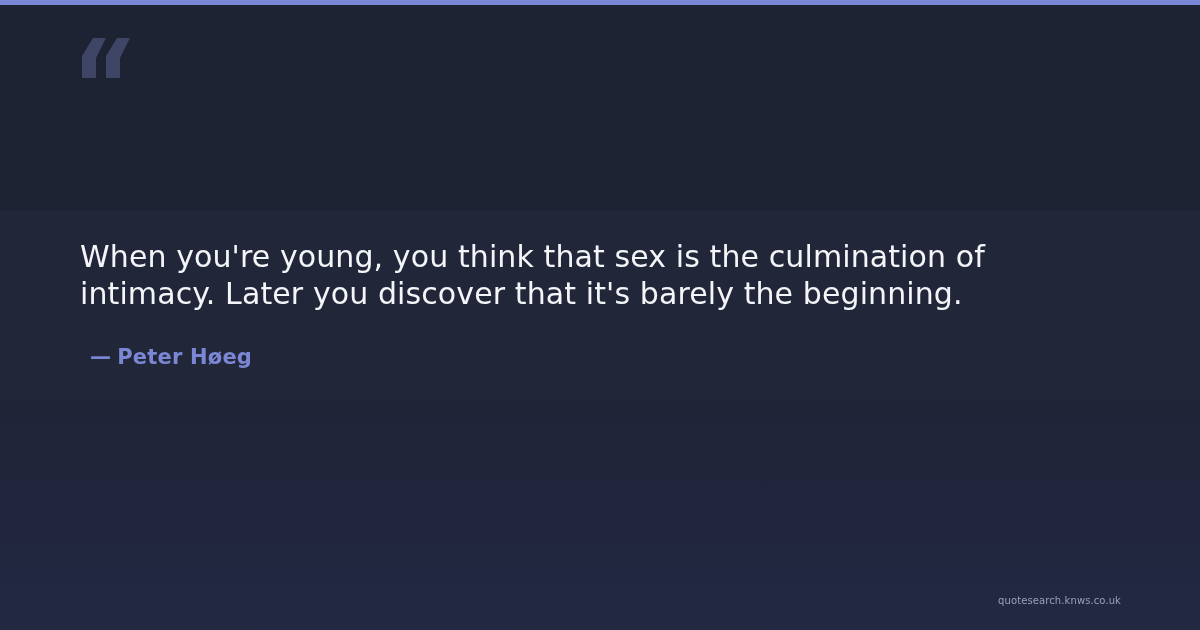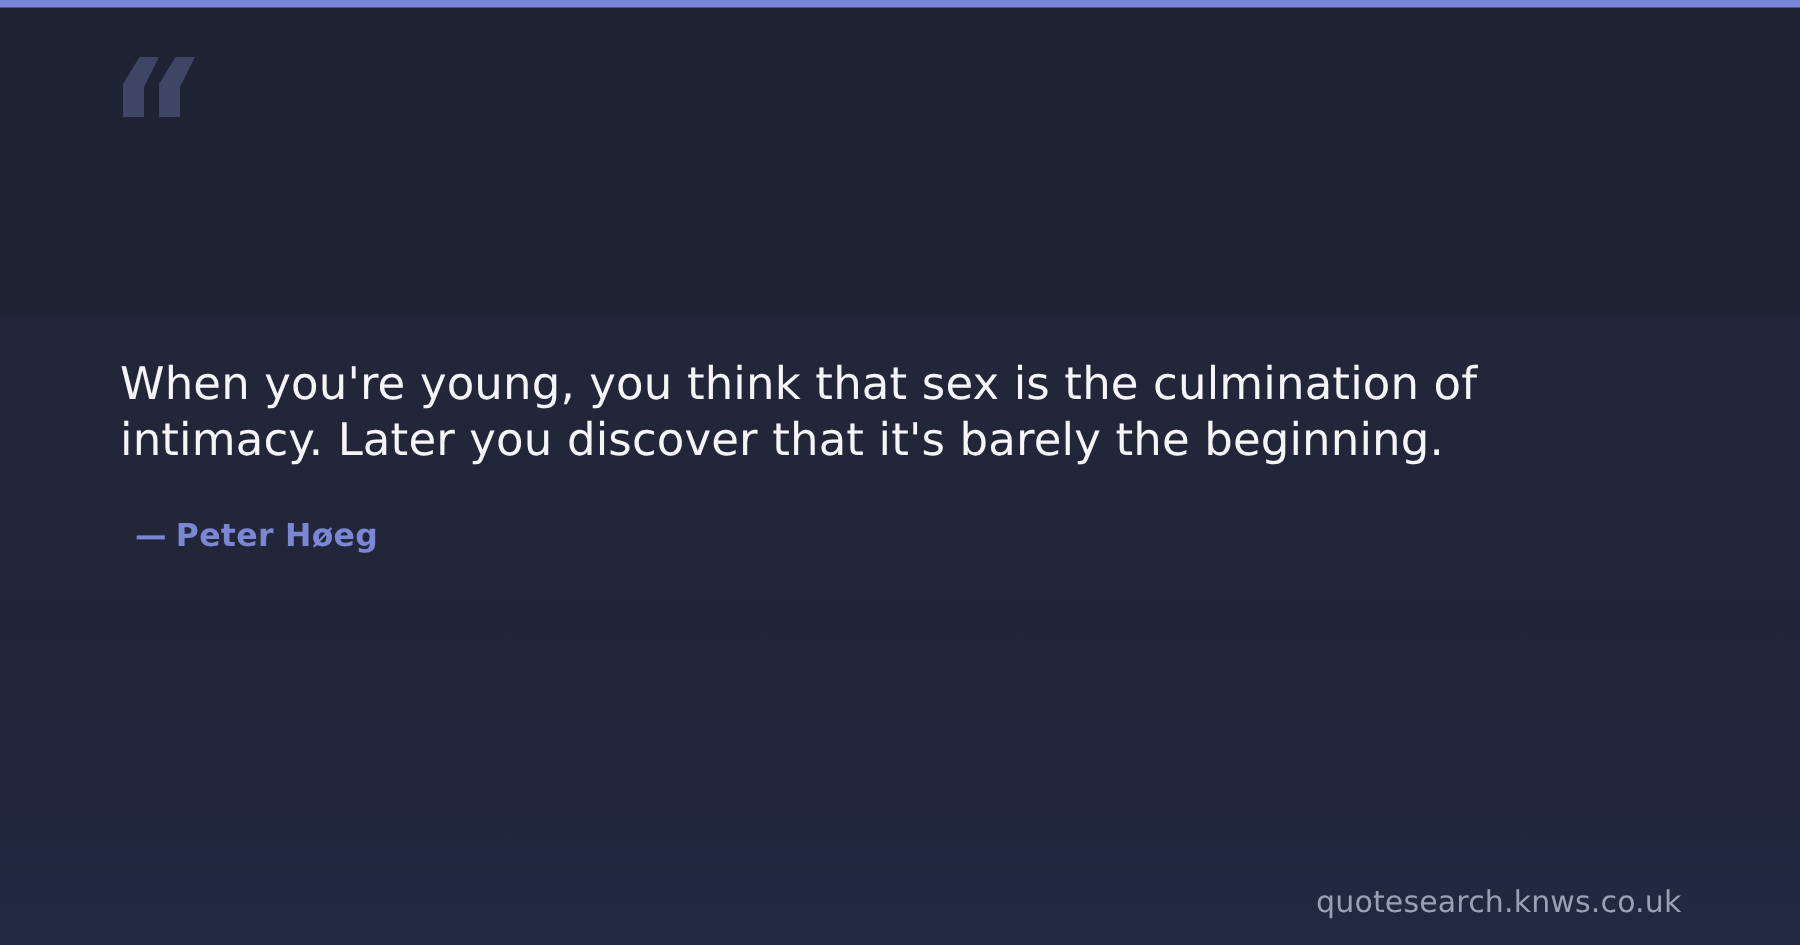--- a/index.html
+++ b/index.html
@@ -87,21 +87,21 @@
   .author .em-dash {
     display: inline-block;
     margin-right: 6px;
   }
 
   
   .watermark {
     position: absolute;
     right: 79px;
     bottom: 20px;
-    font-size: 20px;
+    font-size: 10px;
     line-height: 18px;
     color: #9aa0b4;
     letter-spacing: 0.1px;
     white-space: nowrap;
   }
 </style>
 </head>
 <body>
 
 <div class="quote-card">

